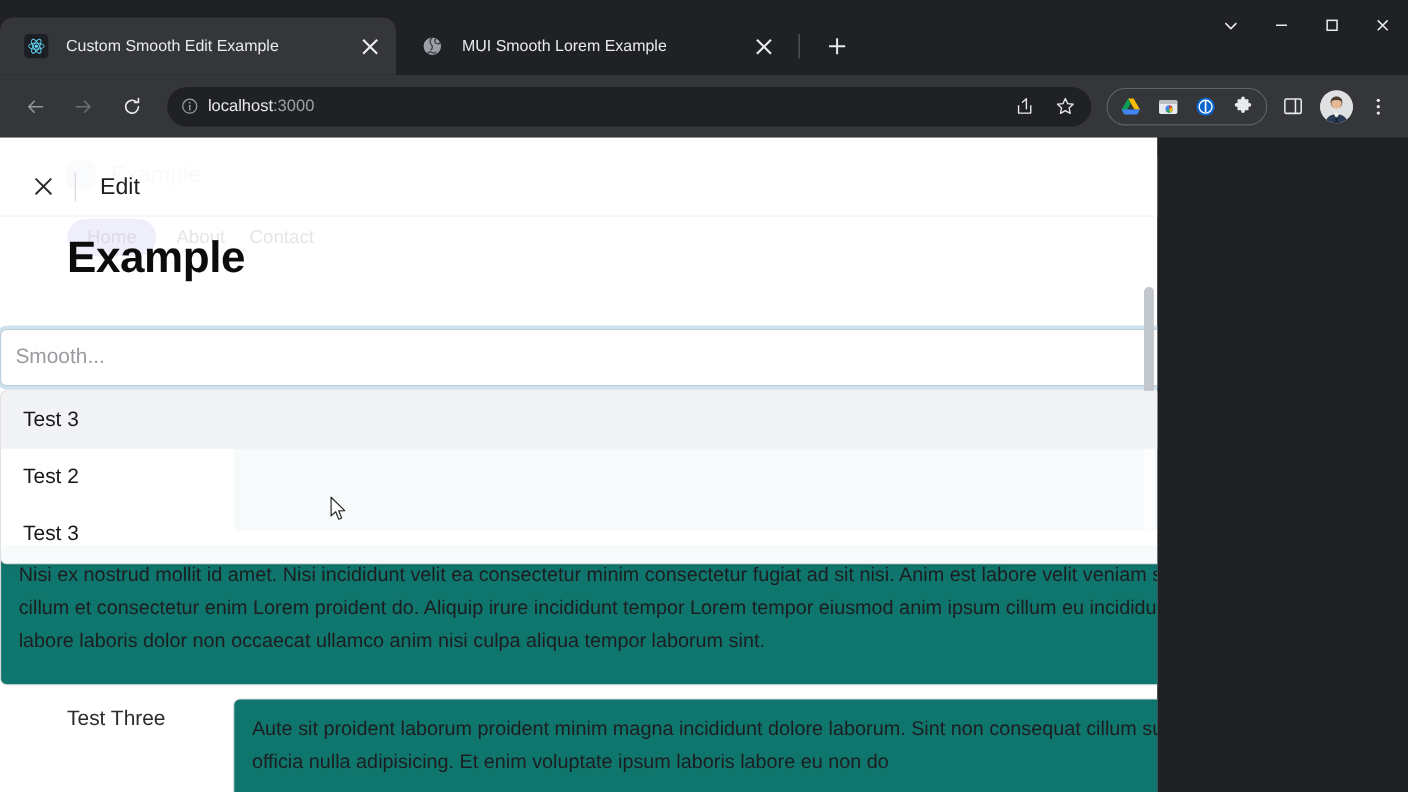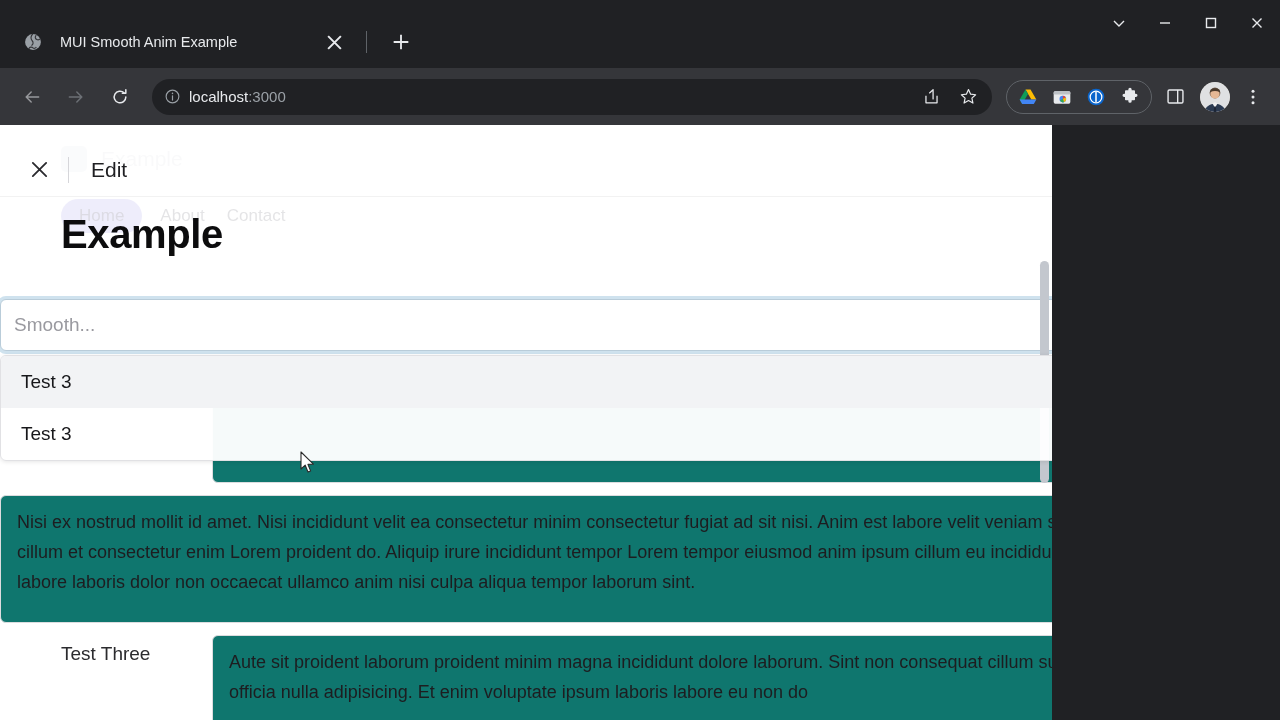--- a/index.html
+++ b/index.html
@@ -256,29 +256,47 @@
   }
 </style>
 </head>
 <body>
 
 <div class="browser">
 
   <div class="tabstrip">
     <div class="tabs-wrap">
 
+      <div class="tab active">
+        <div class="tab-favicon fav-react">
+          <svg viewBox="0 0 24 24" width="18" height="18">
+            <circle cx="12" cy="12" r="2" fill="#61dafb"></circle>
+            <g fill="none" stroke="#61dafb" stroke-width="1.1">
+              <ellipse cx="12" cy="12" rx="9.5" ry="3.7"></ellipse>
+              <ellipse cx="12" cy="12" rx="9.5" ry="3.7" transform="rotate(60 12 12)"></ellipse>
+              <ellipse cx="12" cy="12" rx="9.5" ry="3.7" transform="rotate(120 12 12)"></ellipse>
+            </g>
+          </svg>
+        </div>
+        <div class="tab-title">Custom Smooth Edit Example</div>
+        <div class="tab-close">
+          <svg viewBox="0 0 16 16">
+              <path d="M2 2 L14 14 M14 2 L2 14" stroke="#e8eaed" stroke-width="1.9" fill="none"></path>
+            </svg>
+        </div>
+      </div>
 
       <div class="tab inactive">
         <div class="tab-favicon fav-globe">
           <svg viewBox="0 0 24 24" width="20" height="20">
             <circle cx="12" cy="12" r="9.5" fill="#9aa0a6"></circle>
             <path d="M12 2.5c-3 2-3 6-1 8 2 2 1 5-1 5.5M16 4c-2 1.5-1.5 4 .5 5 1.5.8 3.5 0 4.5-1M7 20c1-2 3.5-2.5 5-1 1 1 3 .8 4-1" stroke="#35363a" stroke-width="1.4" fill="none"></path>
           </svg>
         </div>
-        <div class="tab-title">MUI Smooth Anim Example</div>
+        <div class="tab-title">MUI Smooth Lorem Example</div>
         <div class="tab-close">
           <svg viewBox="0 0 16 16">
               <path d="M2 2 L14 14 M14 2 L2 14" stroke="#e8eaed" stroke-width="1.9" fill="none"></path>
             </svg>
         </div>
       </div>
 
       <div class="tabsep"></div>
 
       <div class="newtab">
@@ -450,20 +468,21 @@
                 <div class="select-sep"></div>
                 <div class="select-arrow">
                   <svg viewBox="0 0 20 20">
                       <path d="M4 7 L10 13 L16 7" stroke="#2f2f33" stroke-width="2" fill="none" stroke-linecap="round" stroke-linejoin="round"></path>
                     </svg>
                 </div>
               </div>
 
               <div class="select-menu">
                 <div class="opt hl">Test 3</div>
+                <div class="opt">Test 2</div>
                 <div class="opt">Test 3</div>
               </div>
             </div>
           </div>
         </div>
 
         <div class="row">
           <div class="row-label">Test One</div>
           <div class="row-field">
             <div class="textarea-box ta-short"></div>

